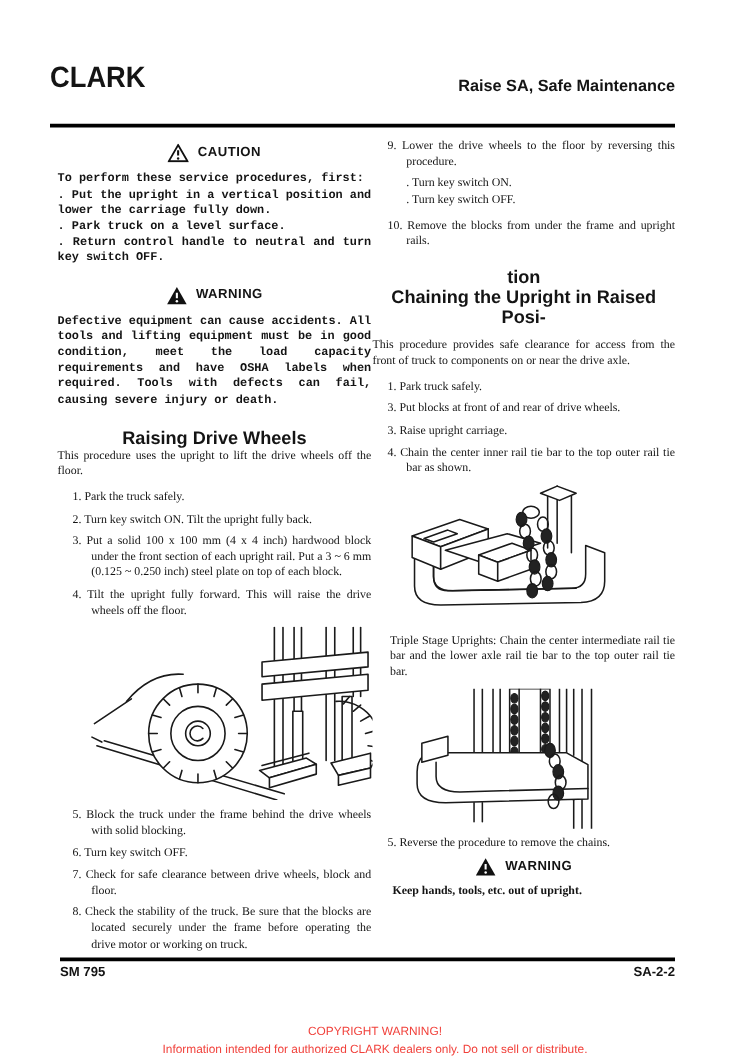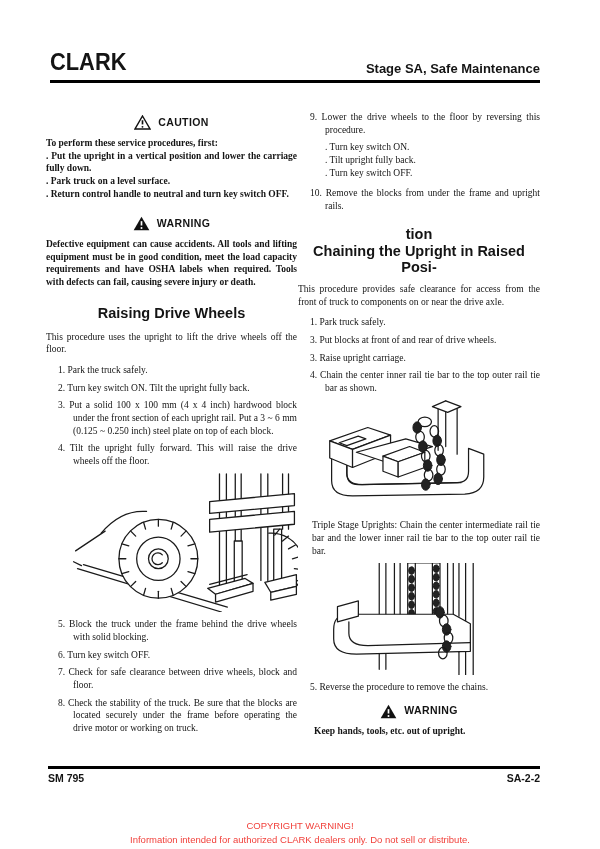--- a/index.html
+++ b/index.html
@@ -1,57 +1,57 @@
 <!DOCTYPE html>
 <html><head>
 <meta charset="utf-8">
 <style>
   html,body{margin:0;padding:0;background:#ffffff;}
   .page{position:relative;width:600px;height:849px;background:#fff;overflow:hidden;color:#141414;}
 
   
-  .hdr{position:absolute;left:50px;right:60px;top:52px;display:flex;justify-content:space-between;align-items:flex-end;border-bottom:3px solid #000;padding-bottom:4px;text-align:right;}
+  .hdr{position:absolute;left:40px;right:60px;top:52px;display:flex;justify-content:space-between;align-items:flex-end;border-bottom:3px solid #000;padding-bottom:23px;text-align:right;}
   .logo{font-family:"Liberation Sans",sans-serif;font-weight:bold;font-size:21px;letter-spacing:0px;transform:scale(1.04,1.12);transform-origin:left bottom;}
   .grp{font-family:"Liberation Sans",sans-serif;font-weight:bold;font-size:13px;}
 
   
   .cols{position:absolute;top:103px;left:46px;display:flex;gap:1px;font-family:"Liberation Serif",serif;font-size:9.5px;line-height:1.33;}
   .colL{width:251px;}
   .colR{width:242px;}
 
   .alert-head{display:flex;justify-content:center;align-items:center;gap:7px;}
   .alert-label{font-family:"Liberation Sans",sans-serif;font-weight:bold;font-size:10.5px;letter-spacing:.4px;}
   .alert-body{font-weight:bold;text-align:justify;margin-top:7px;}
-  .alert-body p{margin:0;}
+  .alert-body p{margin:0;font-family:Liberation Mono, monospace;}
 
   .h1{font-family:"Liberation Sans",sans-serif;font-weight:bold;font-size:14.5px;text-align:center;line-height:1.12;}
 
   .para{text-align:justify;margin:0;}
   .step{text-align:justify;margin:4px 0 5px 12px;padding-left:15px;text-indent:-15px;}
   .substep{margin:0 0 0 27px;}
   .note{margin:0 0 0 14px;text-align:justify;}
-  .fig{display:block;}.mt8{margin-top:8px}.mt10{margin-top:10px}
+  .fig{display:block;}.mt8{margin-top:8px}.mt10{margin-top:0}
   .mt12{margin-top:12px}.mt14{margin-top:14px}.mt16{margin-top:16px}
   svg.line *{stroke:#1a1a1a;stroke-width:1.3;fill:none;stroke-linecap:round;stroke-linejoin:round;}
   svg.line .w{fill:#ffffff;}
   svg.line .d{fill:#222;stroke-width:1;}
   .bold-ind{font-weight:bold;margin:6px 0 0 16px;}
 
   
   .ftr{position:absolute;left:48px;right:60px;top:766px;border-top:3px solid #000;padding-top:3px;display:flex;justify-content:space-between;font-family:"Liberation Sans",sans-serif;font-weight:bold;font-size:10.5px;}
   .copy{position:absolute;left:0;right:0;top:819px;text-align:center;font-family:"Liberation Sans",sans-serif;font-size:9.5px;line-height:1.5;color:#f1413b;}
 </style>
 </head>
 <body>
 
 <div class="page">
 
   <div class="hdr">
     <div class="logo">CLARK</div>
-    <div class="grp">Stage SA, Safe Maintenance</div>
+    <div class="grp">Raise SA, Safe Maintenance</div>
   </div>
 
   <div class="cols">
 
     <div class="colL">
 
       <div class="mt12 alert-head">
         <svg width="17" height="15" viewBox="0 0 20 18">
           <path d="M10 1.2 L19 16.8 L1 16.8 Z" fill="#fff" stroke="#111" stroke-width="1.7"></path>
           <path d="M10 6.3 V11.3" stroke="#111" stroke-width="2"></path>
@@ -154,21 +154,20 @@
         <p class="step">7. Check for safe clearance between drive wheels, block and floor.</p>
         <p class="step">8. Check the stability of the truck. Be sure that the blocks are located securely under the frame before operating the drive motor or working on truck.</p>
       </div>
     </div>
 
     <div class="colR">
 
       <div class="mt8">
         <p class="step">9. Lower the drive wheels to the floor by reversing this procedure.</p>
         <p class="substep">. Turn key switch ON.</p>
-        <p class="substep">. Tilt upright fully back.</p>
         <p class="substep">. Turn key switch OFF.</p>
         <p class="step mt8">10. Remove the blocks from under the frame and upright rails.</p>
       </div>
 
       <div class="h1 mt14">
         <div>tion</div>
         <div>Chaining the Upright in Raised Posi-</div>
       </div>
 
       <p class="para mt8">This procedure provides safe clearance for access from the front of truck to components on or near the drive axle.</p>
@@ -210,21 +209,21 @@
           <ellipse cx="108" cy="80" rx="4.5" ry="6"></ellipse>
         <ellipse class="d" cx="105" cy="90" rx="4.5" ry="6"></ellipse>
         <ellipse cx="114" cy="34" rx="4.5" ry="6"></ellipse>
           <ellipse class="d" cx="117" cy="44" rx="4.5" ry="6"></ellipse>
         <ellipse cx="119" cy="54" rx="4.5" ry="6"></ellipse>
           <ellipse class="d" cx="121" cy="64" rx="4.5" ry="6"></ellipse>
         <ellipse cx="121" cy="74" rx="4.5" ry="6"></ellipse>
           <ellipse class="d" cx="118" cy="84" rx="4.5" ry="6"></ellipse>
       </svg>
 
-      <p class="note">Triple Stage Uprights: Chain the center intermediate rail tie bar and the lower inner rail tie bar to the top outer rail tie bar.</p>
+      <p class="note">Triple Stage Uprights: Chain the center intermediate rail tie bar and the lower axle rail tie bar to the top outer rail tie bar.</p>
 
       <svg class="line fig" style="margin:6px 0 6px 24px" width="198" height="112" viewBox="0 0 200 118">
 
         <path d="M56,0 V56"></path>
           <path d="M63,0 V56"></path>
         <path d="M72,0 V56"></path>
           <path d="M78,0 V56"></path>
         <path d="M140,0 V56"></path>
           <path d="M147,0 V118"></path>
         <path d="M128,0 V56"></path>

